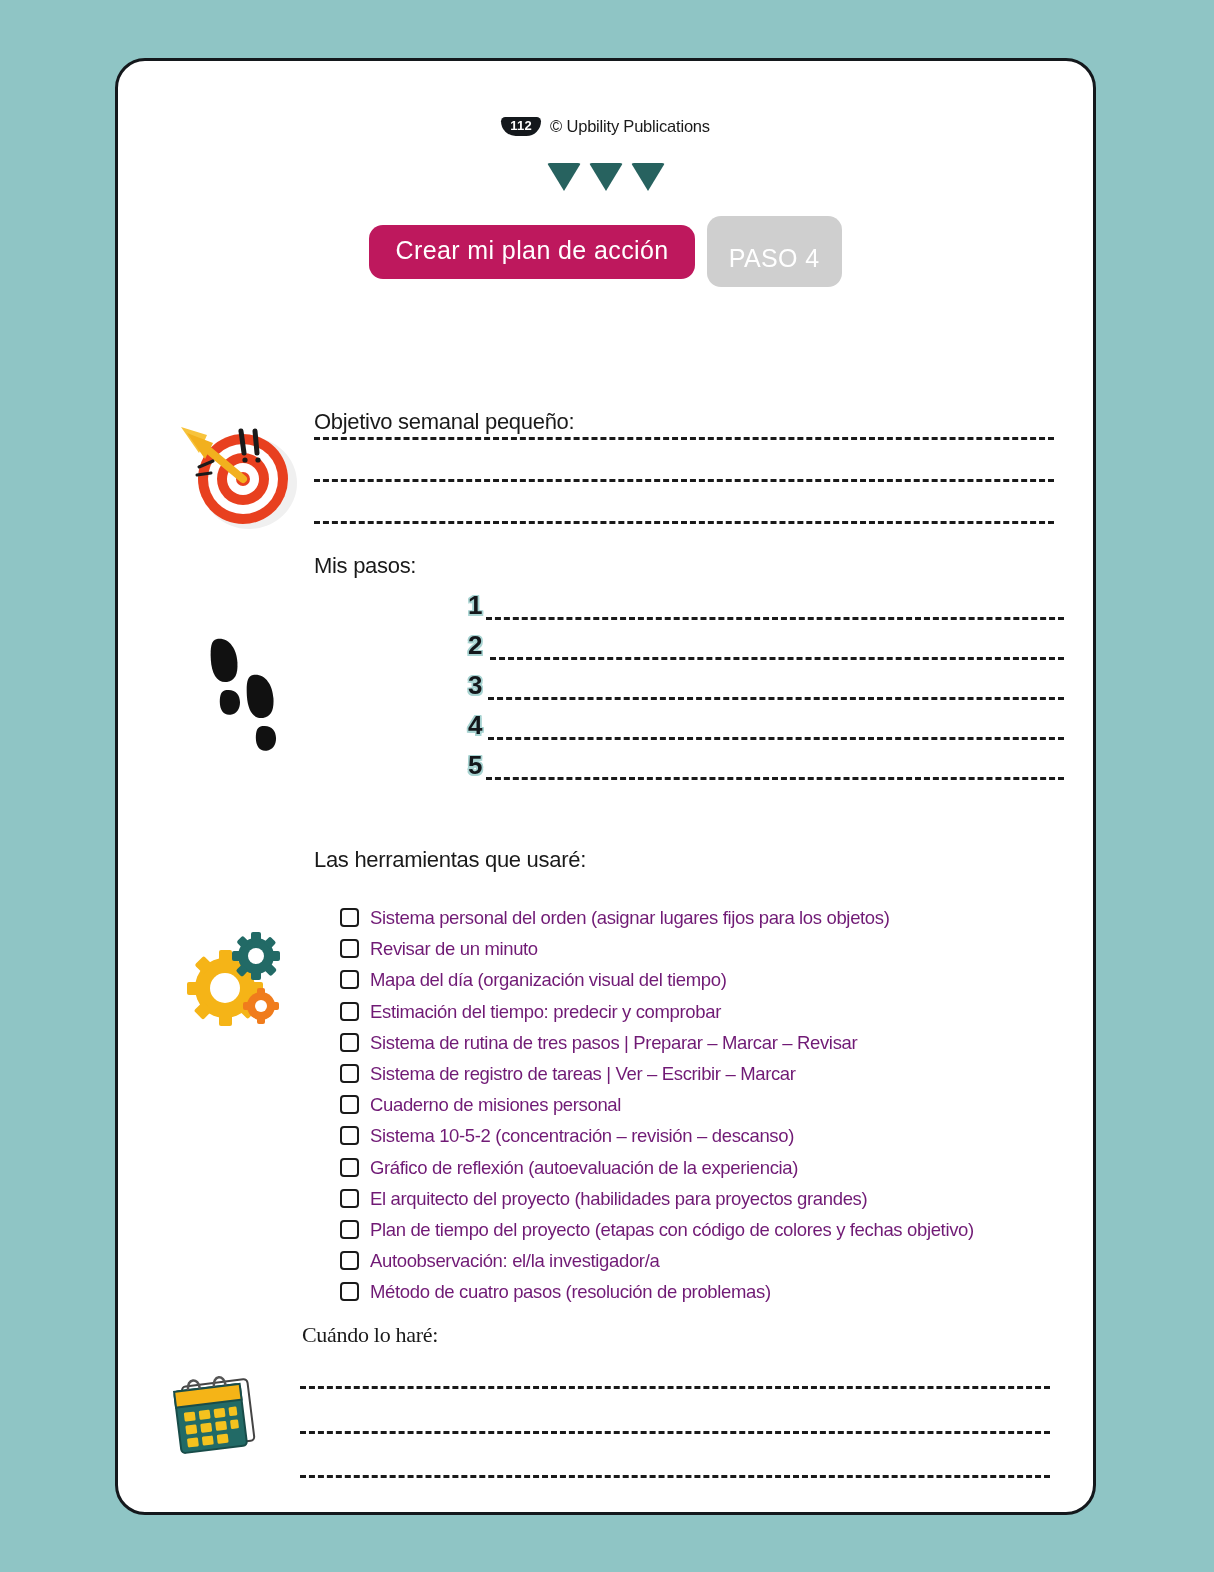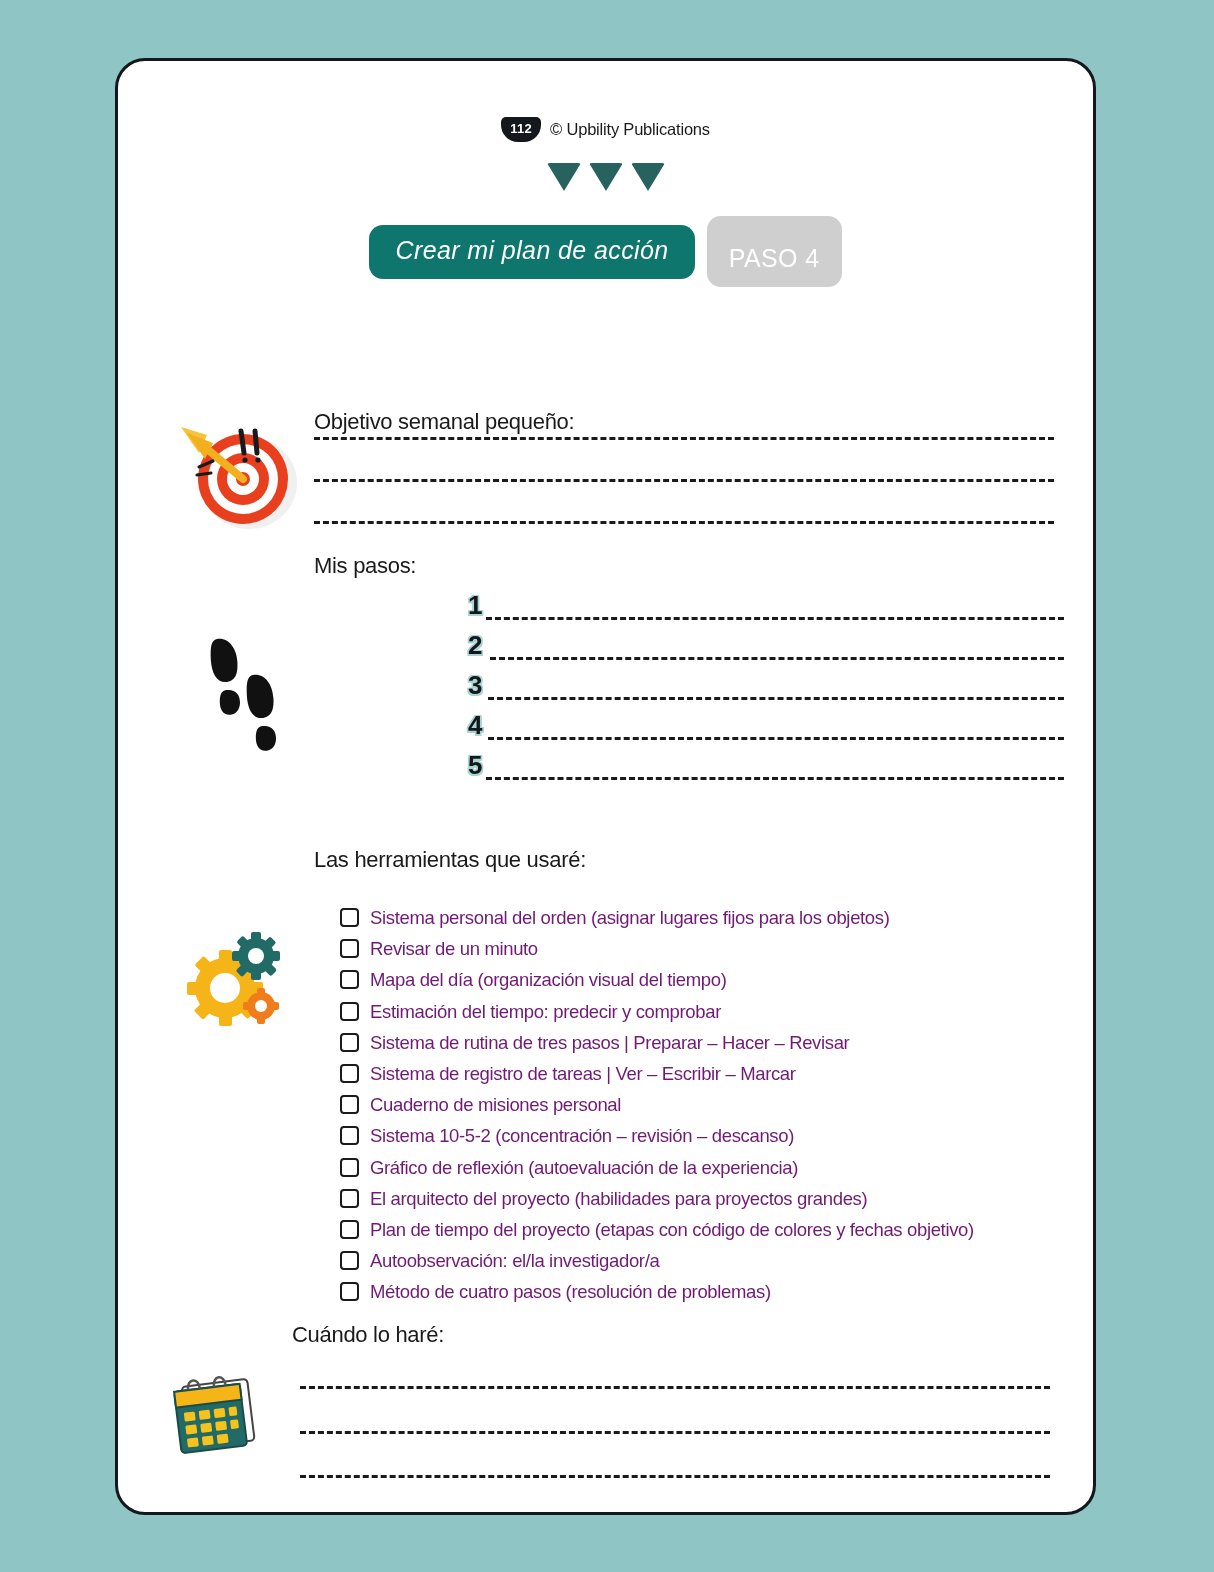--- a/index.html
+++ b/index.html
@@ -39,21 +39,21 @@
     left: 0;
     top: 56px;
     width: 100%;
     display: flex;
     align-items: center;
     justify-content: center;
     gap: 9px;
   }
   .page-badge {
     width: 40px;
-    height: 25px;
+    height: 19px;
     background: #14181c;
     border-radius: 5px 5px 17px 17px;
     color: #ffffff;
     font-family: "Liberation Sans", sans-serif;
     font-size: 13px;
     font-weight: bold;
     display: flex;
     align-items: center;
     justify-content: center;
     letter-spacing: 0.3px;
@@ -92,29 +92,28 @@
     position: absolute;
     left: 0;
     top: 155px;
     width: 100%;
     display: flex;
     justify-content: center;
     align-items: center;
     gap: 12px;
   }
   .pill-main {
-    background: #0f766e;
+    background: #be185d;
     color: #ffffff;
     border-radius: 14px;
     padding: 11px 26px 14px 26px;
     font-family: "Liberation Sans", sans-serif;
     font-size: 25px;
     letter-spacing: 0.4px;
     white-space: nowrap;
-    font-style: italic;
   }
   .pill-step {
     background: #cfcfcf;
     color: #ffffff;
     border-radius: 14px;
     padding: 28px 22px 14px 22px;
     font-family: "Liberation Sans", sans-serif;
     font-size: 25px;
     letter-spacing: 0.4px;
     white-space: nowrap;
@@ -315,21 +314,21 @@
           <circle cx="78" cy="80" r="14"></circle>
           <rect x="74" y="62" width="8" height="8" rx="2"></rect>
           <rect x="74" y="90" width="8" height="8" rx="2"></rect>
           <rect x="60" y="76" width="8" height="8" rx="2"></rect>
           <rect x="88" y="76" width="8" height="8" rx="2"></rect>
         </g>
         <circle cx="78" cy="80" r="6" fill="#ffffff"></circle>
       </svg>
     </div>
 
-    <div class="sec-head" style="left:174px; top:1261px;">Cuándo lo haré:</div>
+    <div class="sec-head" style="left:184px; top:1261px;font-family:Liberation Serif, serif;">Cuándo lo haré:</div>
 
     <div class="icon-box" style="left:45px; top:1300px; width:105px; height:105px;">
       <svg width="105" height="105" viewBox="0 0 105 105">
         <g transform="rotate(-7 52 52)">
           <rect x="22" y="22" width="66" height="62" rx="4" fill="#ffffff" stroke="#444" stroke-width="2"></rect>
           <rect x="14" y="26" width="66" height="62" rx="4" fill="#226a66" stroke="#184c49" stroke-width="2"></rect>
           <rect x="14" y="26" width="66" height="16" fill="#f5b417" stroke="#184c49" stroke-width="2"></rect>
           <path d="M28 26 C28 14 40 14 40 26" stroke="#555" stroke-width="2.5" fill="none"></path>
           <path d="M54 26 C54 14 66 14 66 26" stroke="#555" stroke-width="2.5" fill="none"></path>
           <g fill="#f5c21e">
@@ -367,21 +366,21 @@
     <div class="check-row">
       <div class="cbox"></div>
       <div class="clabel">Mapa del día (organización visual del tiempo)</div>
     </div>
     <div class="check-row">
       <div class="cbox"></div>
       <div class="clabel">Estimación del tiempo: predecir y comprobar</div>
     </div>
     <div class="check-row">
       <div class="cbox"></div>
-      <div class="clabel">Sistema de rutina de tres pasos | Preparar – Hacer – Revisar</div>
+      <div class="clabel">Sistema de rutina de tres pasos | Preparar – Marcar – Revisar</div>
     </div>
     <div class="check-row">
       <div class="cbox"></div>
       <div class="clabel">Sistema de registro de tareas | Ver – Escribir – Marcar</div>
     </div>
     <div class="check-row">
       <div class="cbox"></div>
       <div class="clabel">Cuaderno de misiones personal</div>
     </div>
     <div class="check-row">

